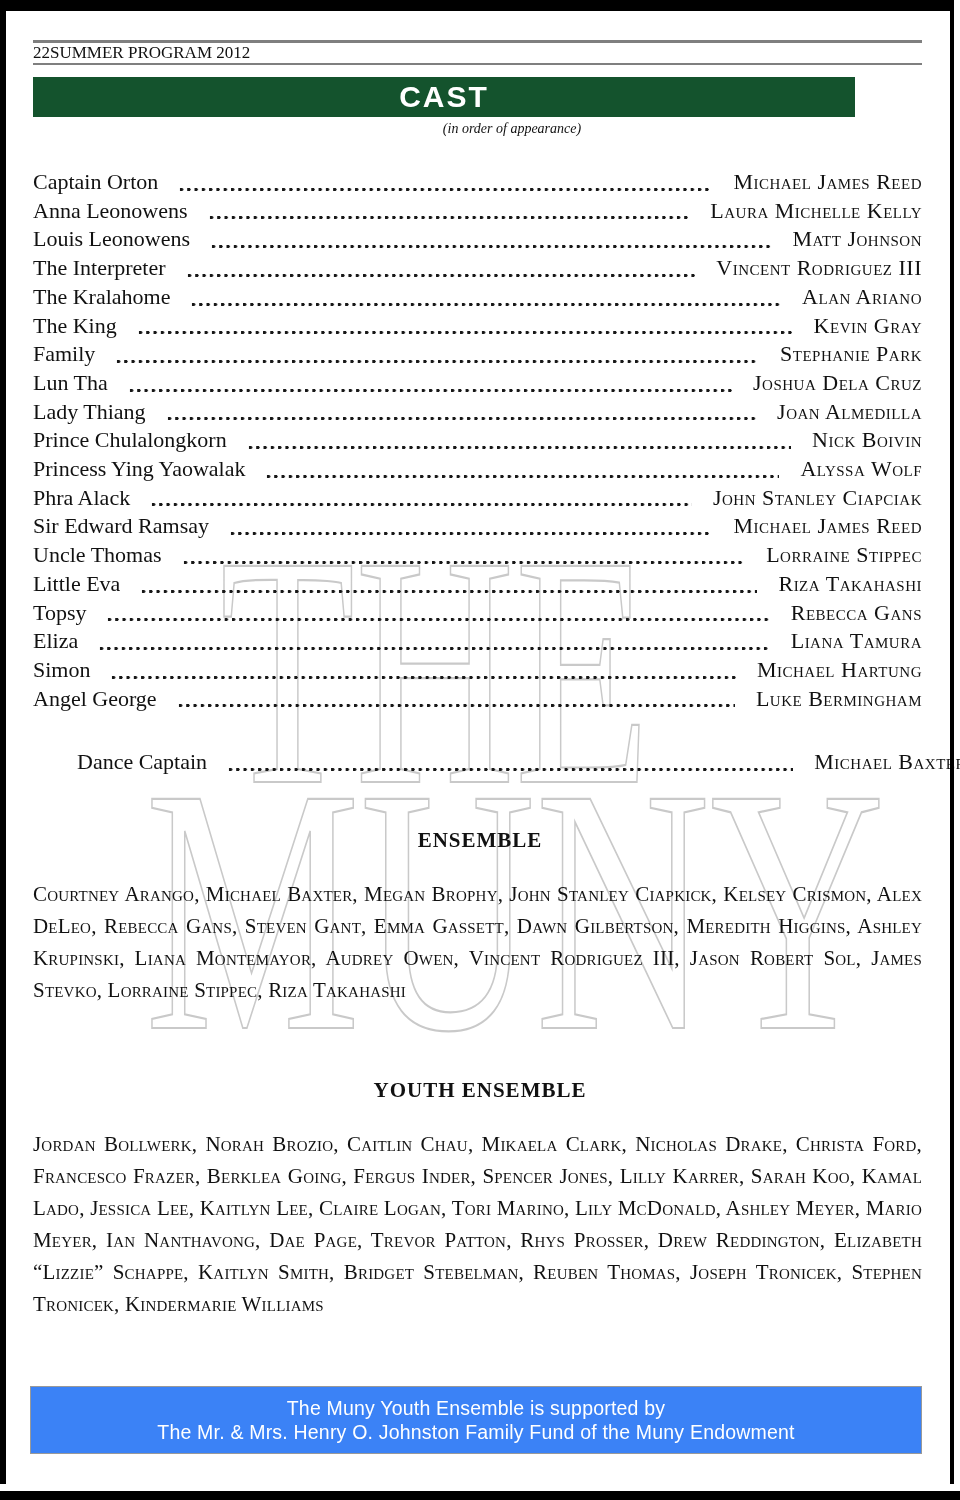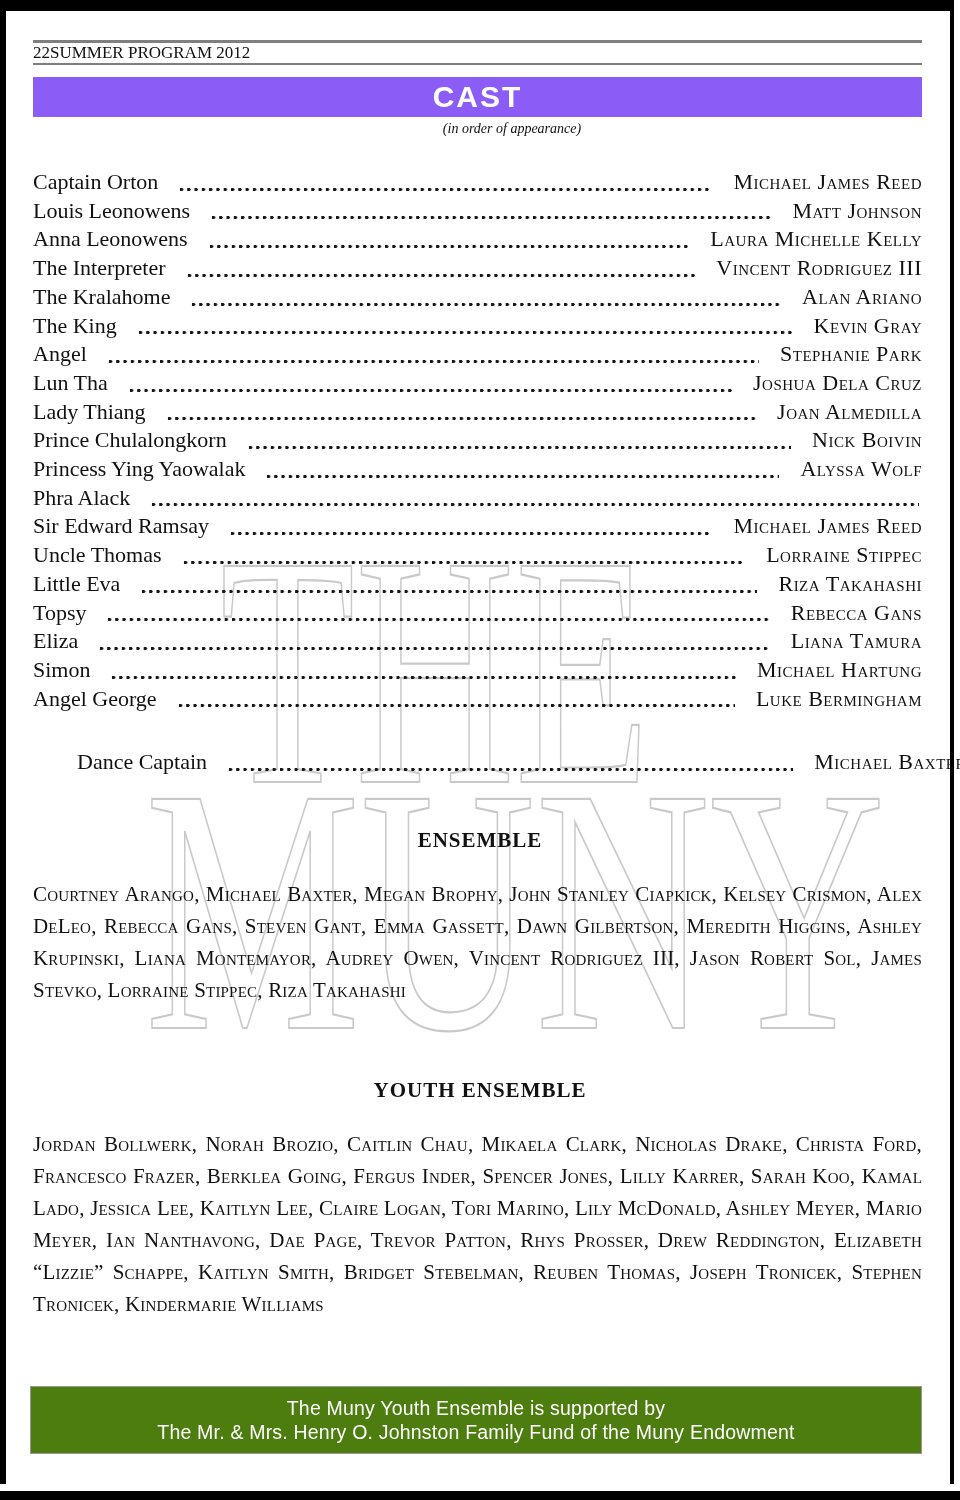--- a/index.html
+++ b/index.html
@@ -10,21 +10,21 @@
   .frame-left{position:absolute;left:0;top:0;width:6px;height:1484px;background:#000;}
   .frame-right{position:absolute;left:950px;top:0;width:4px;height:1484px;background:#000;}
   .frame-bottom{position:absolute;left:0;top:1491px;width:960px;height:9px;background:#000;}
   
   .rule{position:absolute;left:33px;width:889px;background:#7f7f7f;}
   .rule-top{top:40px;height:3px;}
   .rule-bottom{top:63px;height:2px;}
   .header-row{position:absolute;left:33px;top:43px;width:889px;display:flex;
               font-size:17px;line-height:19px;}
   
-  .cast-banner{position:absolute;left:33px;top:77px;width:889px;height:40px;background:#8b5cf6;
+  .cast-banner{position:absolute;left:33px;top:77px;width:822px;height:40px;background:#14532d;
                display:flex;align-items:center;justify-content:center;}
   .cast-title{color:#fff;font-family:"Liberation Sans",sans-serif;font-weight:bold;
               font-size:30px;letter-spacing:2px;}
   .subtitle{position:absolute;left:0;top:121px;width:960px;text-align:center;
             font-style:italic;font-size:14px;margin-left:32px;}
   
   .watermark{position:absolute;left:0;top:0;width:960px;height:1500px;pointer-events:none;}
   
   .cast-list{position:absolute;left:33px;top:168px;width:889px;}
   .dance-row{position:absolute;left:33px;top:748px;width:889px;margin-left:44px;}
@@ -37,21 +37,21 @@
   
   .section-heading{position:absolute;left:0;width:960px;text-align:center;font-weight:bold;
                    font-size:21px;letter-spacing:1px;}
   .heading-ensemble{top:828px;}
   .heading-youth{top:1078px;}
   .names-para{position:absolute;left:33px;width:889px;font-size:21px;line-height:32px;
               font-variant:small-caps;text-align:justify;letter-spacing:0.2px;}
   .para-ensemble{top:878px;}
   .para-youth{top:1128px;}
   
-  .footer-banner{position:absolute;left:30px;top:1386px;width:892px;height:68px;background:#4d7c0f;
+  .footer-banner{position:absolute;left:30px;top:1386px;width:892px;height:68px;background:#3b82f6;
                  border:1px solid #999;box-sizing:border-box;color:#fff;
                  font-family:"Liberation Sans",sans-serif;display:flex;flex-direction:column;
                  align-items:center;justify-content:center;gap:1px;}
   .footer-line{font-size:19.5px;letter-spacing:0.2px;}
 </style>
 </head>
 <body>
 
 <div class="page">
 
@@ -72,46 +72,46 @@
   </div>
   <div class="subtitle">(in order of appearance)</div>
 
   <div class="cast-list">
       <div class="cast-row">
         <span class="role">Captain Orton</span>
         <span class="leader"></span>
         <span class="actor">Michael James Reed</span>
       </div>
       <div class="cast-row">
+        <span class="role">Anna Leonowens</span>
+        <span class="leader"></span>
+        <span class="actor">Laura Michelle Kelly</span>
+      </div>
+      <div class="cast-row">
         <span class="role">Louis Leonowens</span>
         <span class="leader"></span>
         <span class="actor">Matt Johnson</span>
-      </div>
-      <div class="cast-row">
-        <span class="role">Anna Leonowens</span>
-        <span class="leader"></span>
-        <span class="actor">Laura Michelle Kelly</span>
       </div>
       <div class="cast-row">
         <span class="role">The Interpreter</span>
         <span class="leader"></span>
         <span class="actor">Vincent Rodriguez III</span>
       </div>
       <div class="cast-row">
         <span class="role">The Kralahome</span>
         <span class="leader"></span>
         <span class="actor">Alan Ariano</span>
       </div>
       <div class="cast-row">
         <span class="role">The King</span>
         <span class="leader"></span>
         <span class="actor">Kevin Gray</span>
       </div>
       <div class="cast-row">
-        <span class="role">Angel</span>
+        <span class="role">Family</span>
         <span class="leader"></span>
         <span class="actor">Stephanie Park</span>
       </div>
       <div class="cast-row">
         <span class="role">Lun Tha</span>
         <span class="leader"></span>
         <span class="actor">Joshua Dela Cruz</span>
       </div>
       <div class="cast-row">
         <span class="role">Lady Thiang</span>
@@ -124,20 +124,21 @@
         <span class="actor">Nick Boivin</span>
       </div>
       <div class="cast-row">
         <span class="role">Princess Ying Yaowalak</span>
         <span class="leader"></span>
         <span class="actor">Alyssa Wolf</span>
       </div>
       <div class="cast-row">
         <span class="role">Phra Alack</span>
         <span class="leader"></span>
+        <span class="actor">John Stanley Ciapciak</span>
       </div>
       <div class="cast-row">
         <span class="role">Sir Edward Ramsay</span>
         <span class="leader"></span>
         <span class="actor">Michael James Reed</span>
       </div>
       <div class="cast-row">
         <span class="role">Uncle Thomas</span>
         <span class="leader"></span>
         <span class="actor">Lorraine Stippec</span>

